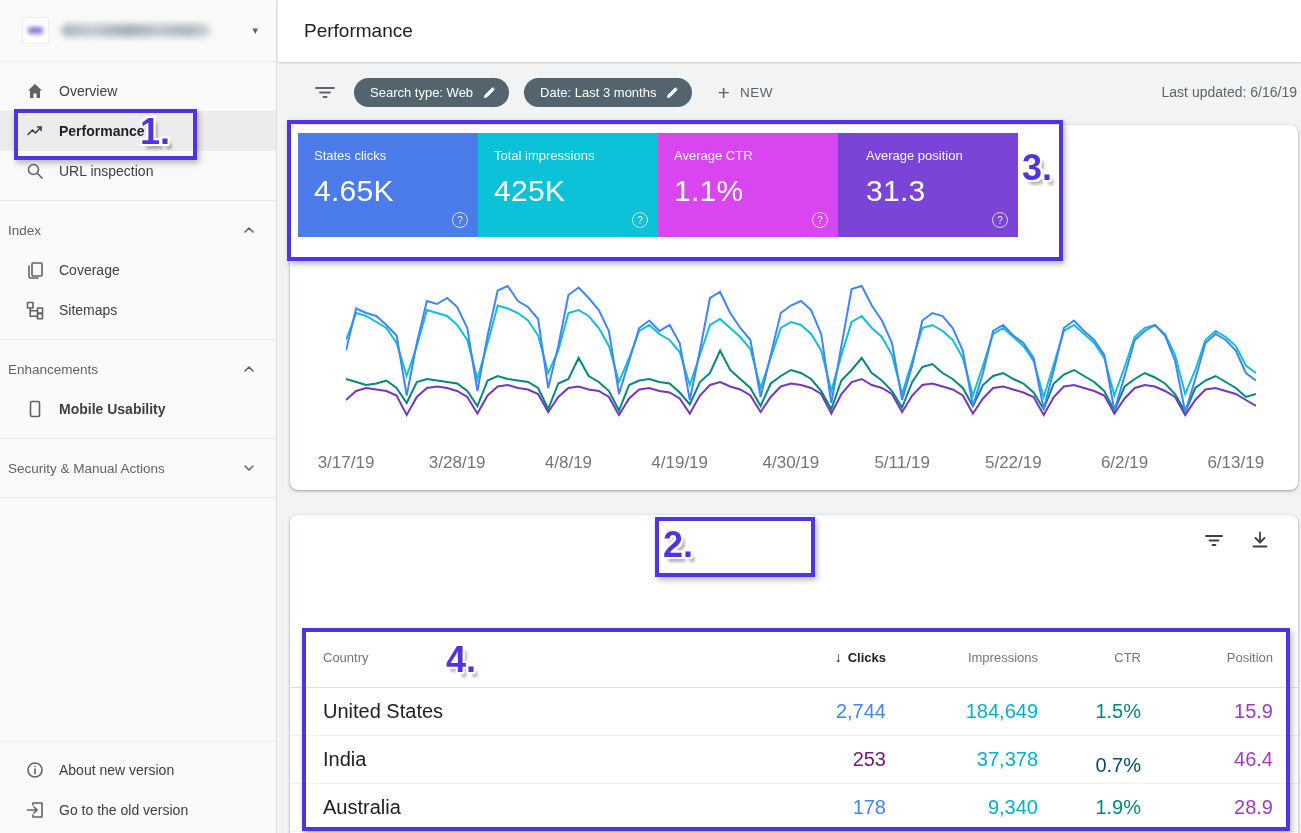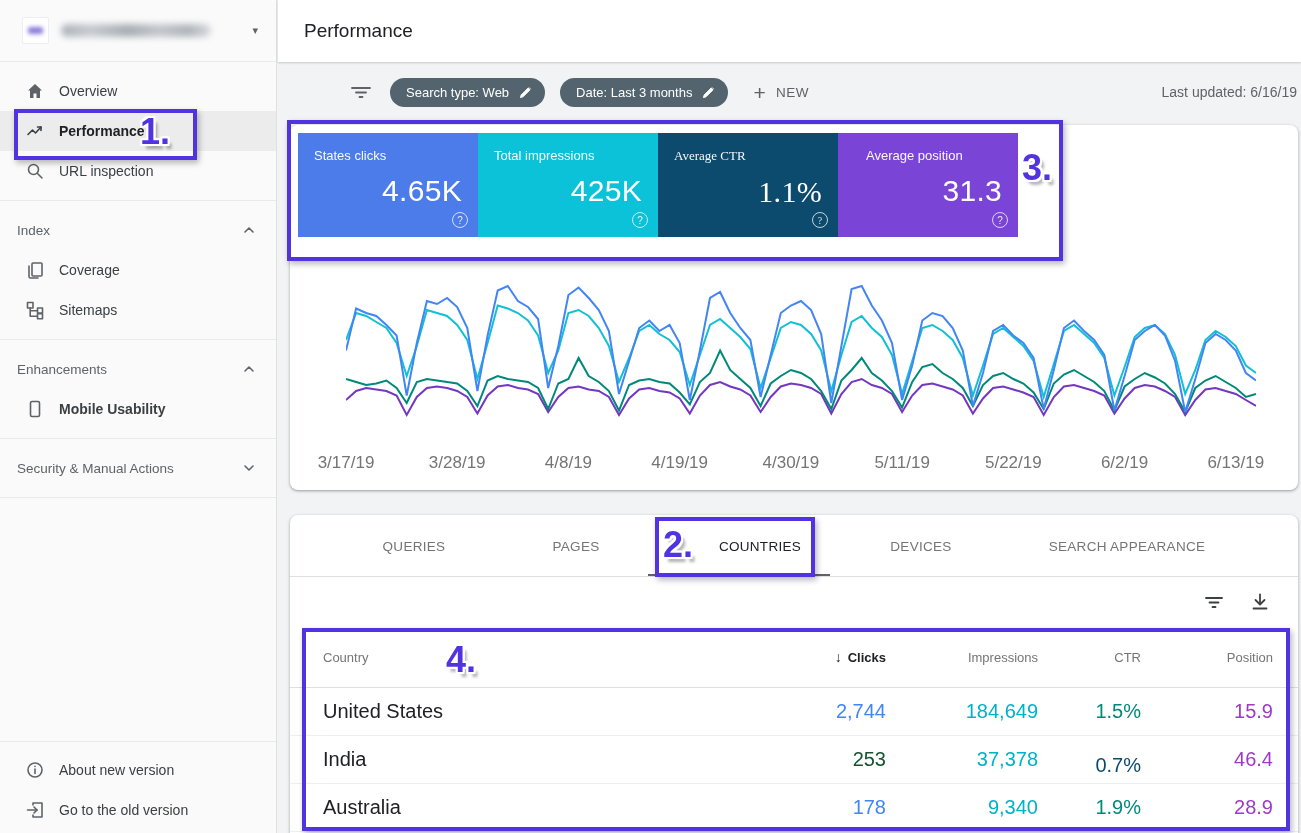--- a/index.html
+++ b/index.html
@@ -13,50 +13,50 @@
   .favicon-blur { width:15px; height:7px; background:#6f5bd0; border-radius:2px; filter:blur(2px); opacity:.8; }
   .prop-blur { width:150px; height:13px; margin-left:12px; border-radius:7px; filter:blur(3px);
     background:linear-gradient(90deg,#aeb3b9 0%,#c7cbd0 20%,#a8adb4 45%,#c3c7cc 65%,#b0b5bb 85%,#d6d9dc 100%); }
   .prop-caret { margin-left:auto; color:#5f6368; font-size:11px; }
 
   .nav-item { height:40px; display:flex; align-items:center; padding-left:25px; cursor:pointer; color:#3c4043; font-size:14px; }
   .nav-item .ni-icon { width:20px; height:20px; margin-right:14px; flex:none; }
   .nav-item.active { background:#ececec; color:#202124; font-weight:bold; }
   .nav-group { padding:9px 0; }
   .side-divider { height:1px; background:#e8eaed; }
-  .section-header { height:40px; display:flex; align-items:center; padding:0 20px 0 17px; color:#5f6368; font-size:13.5px; cursor:pointer; }
+  .section-header { height:40px; display:flex; align-items:center; padding:0 20px 0 8px; color:#5f6368; font-size:13.5px; cursor:pointer; }
   .section-header .chev { margin-left:auto; width:14px; height:14px; }
   svg.gicon { stroke:#5f6368; fill:none; stroke-width:1.6; stroke-linecap:round; stroke-linejoin:round; }
   svg.gicon .fill { fill:#5f6368; stroke:none; }
   .sidebar-footer { position:absolute; left:0; right:0; bottom:3px; background:#fafafa; }
   .sidebar-footer .side-divider { margin-bottom:8px; }
 
   
   .main { position:absolute; left:278px; top:0; width:1023px; height:833px; }
   .page-header { height:62px; background:#fff; display:flex; align-items:center; padding-left:26px;
     box-shadow:0 1px 2px rgba(0,0,0,.18); position:relative; z-index:2; }
   .page-title { font-size:19px; color:#202124; }
 
-  .filter-bar { height:60px; display:flex; align-items:center; padding:0 4px 0 28px;margin-left:44px; }
+  .filter-bar { height:60px; display:flex; align-items:center; padding:0 4px 0 36px; }
   .funnel-icon { width:22px; height:18px; margin-right:18px; cursor:pointer; }
   .chip { height:29px; border-radius:15px; background:#53646f; color:#fff; font-size:13px;
     display:inline-flex; align-items:center; padding:0 13px 0 16px; margin-right:15px; cursor:pointer; }
   .chip .pencil { margin-left:10px; width:13px; height:13px; }
   .new-btn { display:inline-flex; align-items:center; margin-left:10px; color:#5f6368; font-size:13.5px; letter-spacing:.4px; cursor:pointer; }
   .new-btn .plus { font-size:21px; font-weight:400; margin-right:10px; line-height:1; color:#5f6368; }
   .last-updated { margin-left:auto; color:#5f6368; font-size:14px; white-space:nowrap; }
 
   .card { position:absolute; background:#fff; border-radius:8px; box-shadow:0 1px 2px rgba(60,64,67,.3), 0 1px 3px 1px rgba(60,64,67,.15); }
   .chart-card { left:12px; top:125px; width:1008px; height:365px; }
   .table-card { left:12px; top:515px; width:1008px; height:332px; border-bottom-left-radius:0; border-bottom-right-radius:0; }
 
   .metrics-row { position:absolute; left:8px; top:8px; display:flex; }
   .metric-card { width:180px; height:104px; color:#fff; padding:15px 16px; position:relative; cursor:pointer; }
   .metric-label { font-size:13px; opacity:.96; }
-  .metric-value { font-size:30px; margin-top:11px; font-weight:400; letter-spacing:.3px;text-align:right; }
+  .metric-value { font-size:30px; margin-top:11px; font-weight:400; letter-spacing:.3px; }
   .help-badge { position:absolute; right:10px; bottom:9px; width:16px; height:16px; border:1.4px solid rgba(255,255,255,.75);
     border-radius:50%; font-size:10px; display:flex; align-items:center; justify-content:center; color:rgba(255,255,255,.85); }
 
   .chart-plot { position:absolute; left:56px; top:152px; width:910px; height:162px; }
   .chart-plot svg { width:100%; height:100%; display:block; }
   .x-axis { position:absolute; left:56px; top:328px; width:910px; height:16px; }
   .x-label { position:absolute; transform:translateX(-50%); font-size:17px; color:#757575; white-space:nowrap; }
 
   
   .tabs-row { position:relative; height:62px; border-bottom:1px solid #e0e0e0; }
@@ -233,21 +233,21 @@
       <div class="metric-card" style="background-color: rgb(76, 123, 234);">
         <div class="metric-label">States clicks</div>
         <div class="metric-value">4.65K</div>
         <div class="help-badge">?</div>
       </div>
       <div class="metric-card" style="background-color: rgb(12, 194, 216);">
         <div class="metric-label">Total impressions</div>
         <div class="metric-value">425K</div>
         <div class="help-badge">?</div>
       </div>
-      <div class="metric-card" style="background-color: #0c4a6e; font-family: Liberation Serif, serif;">
+      <div class="metric-card" style="background-color: #d946ef;">
         <div class="metric-label">Average CTR</div>
         <div class="metric-value">1.1%</div>
         <div class="help-badge">?</div>
       </div>
       <div class="metric-card" style="background-color: rgb(122, 69, 214); padding-left: 28px;">
         <div class="metric-label">Average position</div>
         <div class="metric-value">31.3</div>
         <div class="help-badge">?</div>
       </div>
     </div>
@@ -266,28 +266,20 @@
         <span class="x-label" style="left: 36.6667%;">4/19/19</span>
         <span class="x-label" style="left: 48.8889%;">4/30/19</span>
         <span class="x-label" style="left: 61.1111%;">5/11/19</span>
         <span class="x-label" style="left: 73.3333%;">5/22/19</span>
         <span class="x-label" style="left: 85.5556%;">6/2/19</span>
         <span class="x-label" style="left: 97.7778%;">6/13/19</span>
       </div>
   </div>
 
   <div class="card table-card">
-    <div class="tabs-row">
-      <span class="tab" style="left:124px">QUERIES</span>
-      <span class="tab" style="left:286px">PAGES</span>
-      <span class="tab active" style="left:470px">COUNTRIES</span>
-      <span class="tab" style="left:631px">DEVICES</span>
-      <span class="tab" style="left:837px">SEARCH APPEARANCE</span>
-      <div class="tab-indicator"></div>
-    </div>
     <div class="table-toolbar">
       <svg class="tool-icon tool-filter gicon" viewBox="0 0 20 20" style="stroke:#3c4043;stroke-width:1.8">
           <line x1="2" y1="6" x2="18" y2="6"></line>
           <line x1="5.5" y1="10.5" x2="14.5" y2="10.5"></line>
           <line x1="8.5" y1="15" x2="11.5" y2="15"></line>
         </svg>
       <svg class="tool-icon tool-download gicon" viewBox="0 0 20 20" style="stroke:#3c4043;stroke-width:1.8">
           <line x1="10" y1="2.5" x2="10" y2="12"></line>
           <polyline points="5.5,8 10,12.5 14.5,8"></polyline>
           <line x1="3.5" y1="16.5" x2="16.5" y2="16.5"></line>
@@ -304,21 +296,21 @@
       <div class="t-body">
           <div class="t-row">
             <span class="country-cell">United States</span>
             <span class="num" style="color: rgb(66, 133, 244);">2,744</span>
             <span class="num" style="color: rgb(0, 178, 199);">184,649</span>
             <span class="num" style="color: rgb(0, 137, 123);">1.5%</span>
             <span class="num" style="color: rgb(157, 59, 198);">15.9</span>
           </div>
           <div class="t-row">
             <span class="country-cell">India</span>
-            <span class="num" style="color: #14532d;">253</span>
+            <span class="num" style="color: #701a75;">253</span>
             <span class="num" style="color: rgb(0, 178, 199);">37,378</span>
             <span class="num" style="color: #0c4a6e; margin-top: 12px;">0.7%</span>
             <span class="num" style="color: rgb(157, 59, 198);">46.4</span>
           </div>
           <div class="t-row">
             <span class="country-cell">Australia</span>
             <span class="num" style="color: rgb(66, 133, 244);">178</span>
             <span class="num" style="color: rgb(0, 178, 199);">9,340</span>
             <span class="num" style="color: rgb(0, 137, 123);">1.9%</span>
             <span class="num" style="color: rgb(157, 59, 198);">28.9</span>

